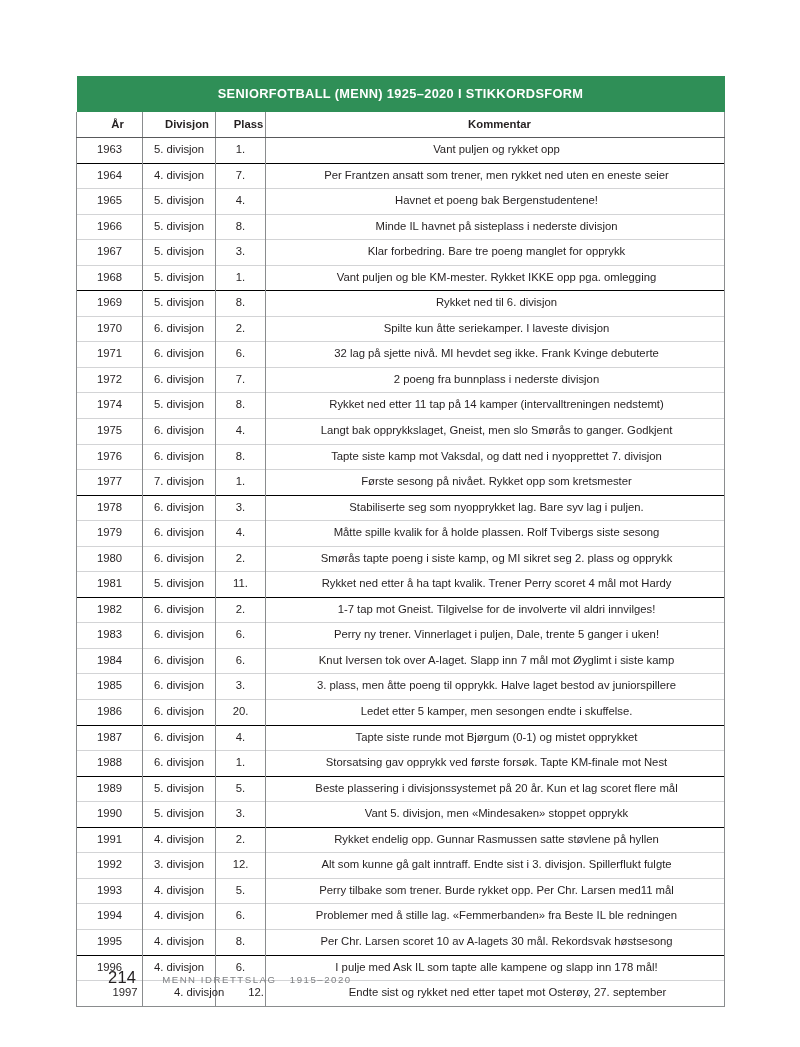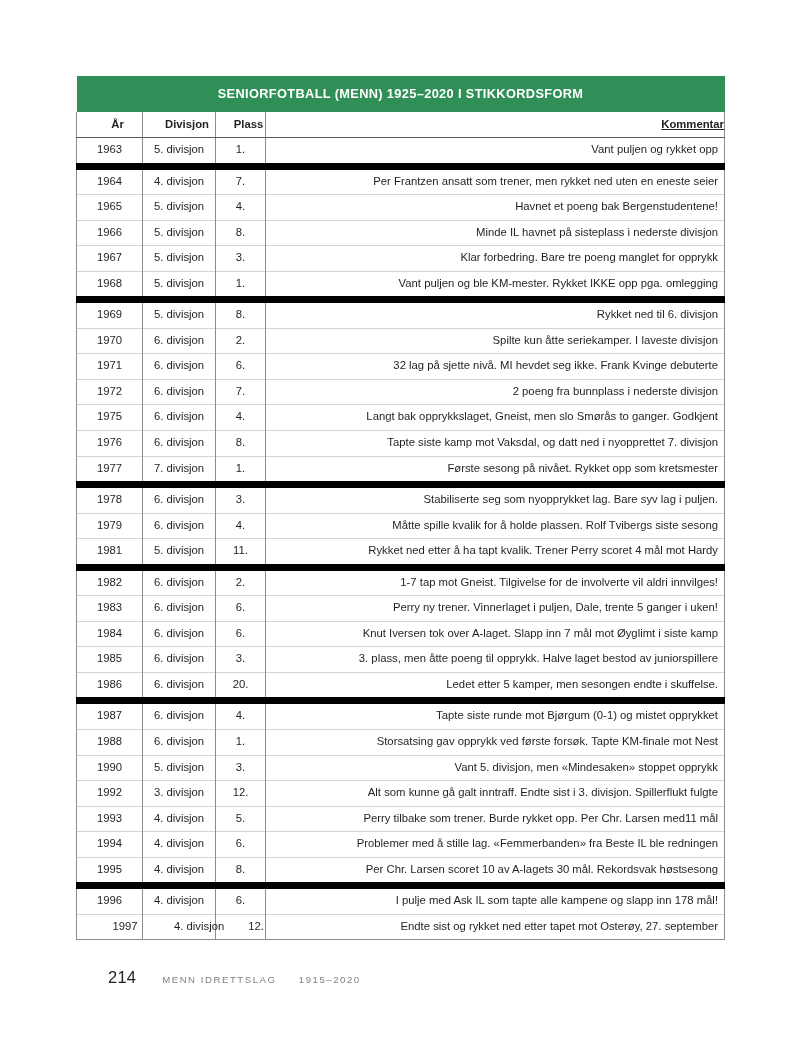--- a/index.html
+++ b/index.html
@@ -56,44 +56,43 @@
     font-weight: bold;
     color: #231f20;
     padding: 6px 0 7px 16px;
     border-left: 1px solid #8a8c8e;
     border-right: 1px solid #8a8c8e;
     border-bottom: 1px solid #58595b;
     background: #ffffff;
     text-align: center;
   }
   tr.head-row th.kommentar {
-    text-align: right;
+    text-align: center;
     padding-left: 9px;
-    text-decoration: underline;
   }
 
   
   table.stats td {
     font-size: 11.3px;
     color: #231f20;
     padding: 5px 0 6px 0;
     border-left: 1px solid #8a8c8e;
     border-right: 1px solid #8a8c8e;
     border-top: 1px solid #d3d4d6;
     text-align: center;
     white-space: nowrap;
     line-height: 1.2;
   }
   table.stats td.comment {
-    text-align: right;
+    text-align: center;
     padding-left: 9px;
     padding-right: 6px;
   }
   table.stats tr.group-start td {
-    border-top: 7px solid #000000;
+    border-top: 1px solid #000000;
   }
   table.stats tr.last-row td {
     border-bottom: 1px solid #8a8c8e;
     padding-left: 31px;
   }
 
   
   .footer {
     position: absolute;
     left: 108px;
@@ -106,21 +105,21 @@
     font-weight: normal;
     color: #231f20;
     letter-spacing: 0.2px;
   }
   .runhead {
     margin-left: 26px;
     font-size: 9.6px;
     color: #7d7f82;
     letter-spacing: 1.55px;
   }
-  .runhead .rh-years { margin-left: 18px; }
+  .runhead .rh-years { margin-left: 9px; }
 </style>
 </head>
 <body>
 
 <div class="page">
 
   <div class="table-wrap">
     <table class="stats">
       <colgroup>
         <col class="c-year">
@@ -194,20 +193,26 @@
             <td>6.</td>
             <td class="comment">32 lag på sjette nivå. MI hevdet seg ikke. Frank Kvinge debuterte</td>
           </tr>
           <tr>
             <td>1972</td>
             <td>6. divisjon</td>
             <td>7.</td>
             <td class="comment">2 poeng fra bunnplass i nederste divisjon</td>
           </tr>
           <tr>
+            <td>1974</td>
+            <td>5. divisjon</td>
+            <td>8.</td>
+            <td class="comment">Rykket ned etter 11 tap på 14 kamper (intervalltreningen nedstemt)</td>
+          </tr>
+          <tr>
             <td>1975</td>
             <td>6. divisjon</td>
             <td>4.</td>
             <td class="comment">Langt bak opprykkslaget, Gneist, men slo Smørås to ganger. Godkjent</td>
           </tr>
           <tr>
             <td>1976</td>
             <td>6. divisjon</td>
             <td>8.</td>
             <td class="comment">Tapte siste kamp mot Vaksdal, og datt ned i nyopprettet 7. divisjon</td>
@@ -224,20 +229,26 @@
             <td>3.</td>
             <td class="comment">Stabiliserte seg som nyopprykket lag. Bare syv lag i puljen.</td>
           </tr>
           <tr>
             <td>1979</td>
             <td>6. divisjon</td>
             <td>4.</td>
             <td class="comment">Måtte spille kvalik for å holde plassen. Rolf Tvibergs siste sesong</td>
           </tr>
           <tr>
+            <td>1980</td>
+            <td>6. divisjon</td>
+            <td>2.</td>
+            <td class="comment">Smørås tapte poeng i siste kamp, og MI sikret seg 2. plass og opprykk</td>
+          </tr>
+          <tr>
             <td>1981</td>
             <td>5. divisjon</td>
             <td>11.</td>
             <td class="comment">Rykket ned etter å ha tapt kvalik. Trener Perry scoret 4 mål mot Hardy</td>
           </tr>
           <tr class="group-start">
             <td>1982</td>
             <td>6. divisjon</td>
             <td>2.</td>
             <td class="comment">1-7 tap mot Gneist. Tilgivelse for de involverte vil aldri innvilges!</td>
@@ -271,25 +282,37 @@
             <td>6. divisjon</td>
             <td>4.</td>
             <td class="comment">Tapte siste runde mot Bjørgum (0-1) og mistet opprykket</td>
           </tr>
           <tr>
             <td>1988</td>
             <td>6. divisjon</td>
             <td>1.</td>
             <td class="comment">Storsatsing gav opprykk ved første forsøk. Tapte KM-finale mot Nest</td>
           </tr>
+          <tr class="group-start">
+            <td>1989</td>
+            <td>5. divisjon</td>
+            <td>5.</td>
+            <td class="comment">Beste plassering i divisjonssystemet på 20 år. Kun et lag scoret flere mål</td>
+          </tr>
           <tr>
             <td>1990</td>
             <td>5. divisjon</td>
             <td>3.</td>
             <td class="comment">Vant 5. divisjon, men «Mindesaken» stoppet opprykk</td>
+          </tr>
+          <tr class="group-start">
+            <td>1991</td>
+            <td>4. divisjon</td>
+            <td>2.</td>
+            <td class="comment">Rykket endelig opp. Gunnar Rasmussen satte støvlene på hyllen</td>
           </tr>
           <tr>
             <td>1992</td>
             <td>3. divisjon</td>
             <td>12.</td>
             <td class="comment">Alt som kunne gå galt inntraff. Endte sist i 3. divisjon. Spillerflukt fulgte</td>
           </tr>
           <tr>
             <td>1993</td>
             <td>4. divisjon</td>

